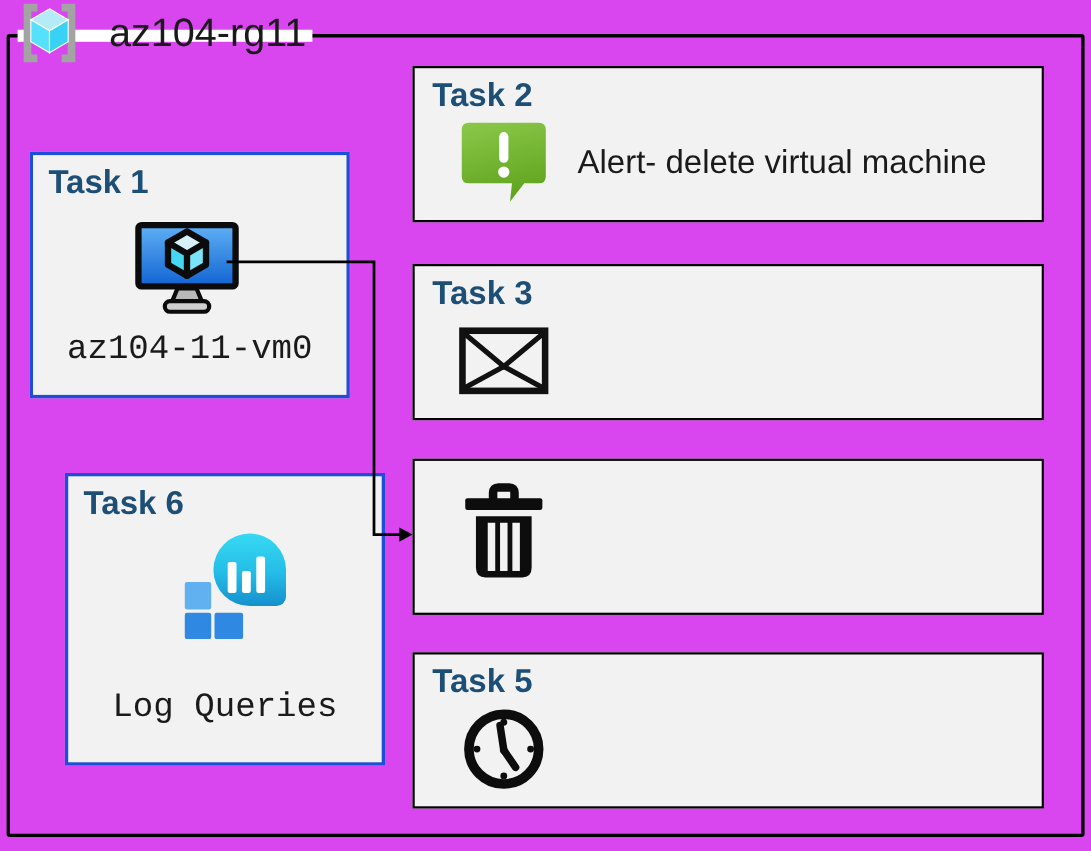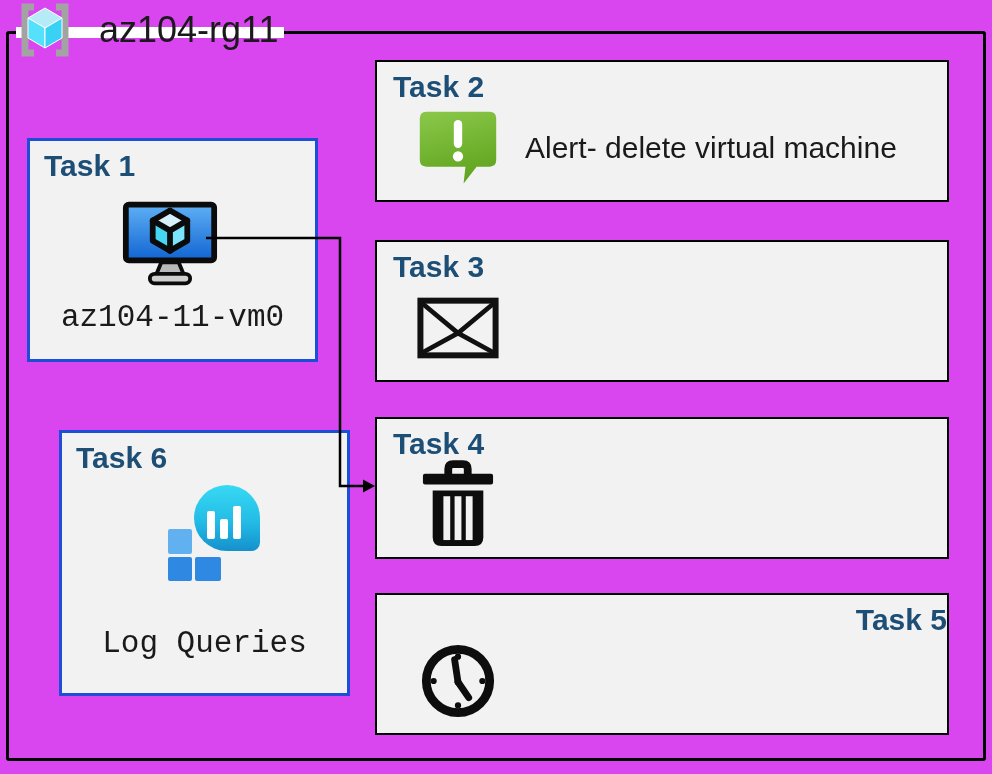--- a/index.html
+++ b/index.html
@@ -162,21 +162,20 @@
         <svg width="82" height="62" viewBox="0 0 96 72">
           <rect x="4" y="4" width="88" height="64" fill="none" stroke="#111111" stroke-width="7"></rect>
           <path d="M6,7 L48,42 L90,7" fill="none" stroke="#111111" stroke-width="5.5"></path>
           <path d="M6,65 L48,42 M90,65 L48,42" fill="none" stroke="#111111" stroke-width="5.5"></path>
         </svg>
       </div>
     </div>
   </div>
 
   <div class="task-box right-box box-task4">
-    <div class="task-heading">Task 4</div>
     <div class="content-row">
       <div class="icon-cell">
         <svg width="74" height="90" viewBox="0 0 76 92">
           <path d="M28,15 V9 Q28,4 33,4 H43 Q48,4 48,9 V15" fill="none" stroke="#0d0d0d" stroke-width="8"></path>
           <rect x="2" y="14" width="72" height="11" rx="2" fill="#0d0d0d"></rect>
           <path d="M12,31 H64 V79 Q64,88 55,88 H21 Q12,88 12,79 Z" fill="#0d0d0d"></path>
           <rect x="23" y="37" width="7" height="45" fill="#f2f2f2"></rect>
           <rect x="34.5" y="37" width="7" height="45" fill="#f2f2f2"></rect>
           <rect x="46" y="37" width="7" height="45" fill="#f2f2f2"></rect>
         </svg>
@@ -191,21 +190,21 @@
           <circle cx="40" cy="40" r="32.5" fill="none" stroke="#0d0d0d" stroke-width="9"></circle>
           <circle cx="40" cy="15" r="3.2" fill="#0d0d0d"></circle>
           <circle cx="65" cy="40" r="3.2" fill="#0d0d0d"></circle>
           <circle cx="40" cy="65" r="3.2" fill="#0d0d0d"></circle>
           <circle cx="15" cy="40" r="3.2" fill="#0d0d0d"></circle>
           <path d="M40,41 L36.5,18" stroke="#0d0d0d" stroke-width="7" stroke-linecap="round"></path>
           <path d="M40,41 L51,57" stroke="#0d0d0d" stroke-width="7" stroke-linecap="round"></path>
         </svg>
       </div>
     </div>
-    <div class="task-heading" style="order:1;text-align:right;">Task 5</div>
+    <div class="task-heading" style="order:1;">Task 5</div>
   </div>
 
   <svg class="connector-svg">
     <polyline points="206,238 340,238 340,486 364,486" fill="none" stroke="#000000" stroke-width="2.5"></polyline>
     <polygon points="363,479.5 363,492.5 375,486" fill="#000000"></polygon>
   </svg>
 
 </div>
 
 </body></html>

